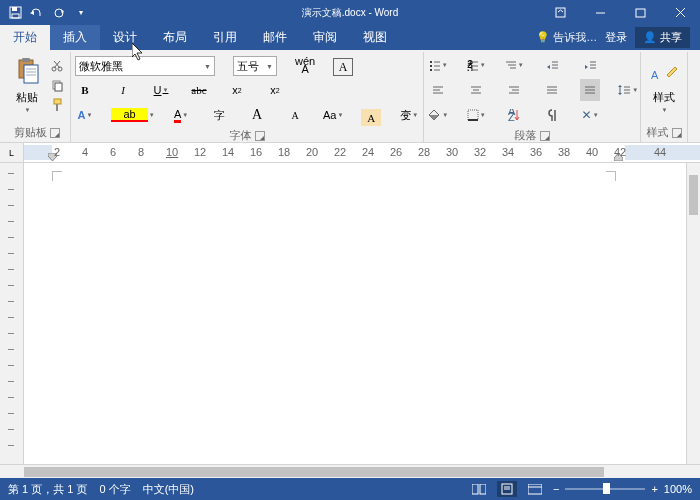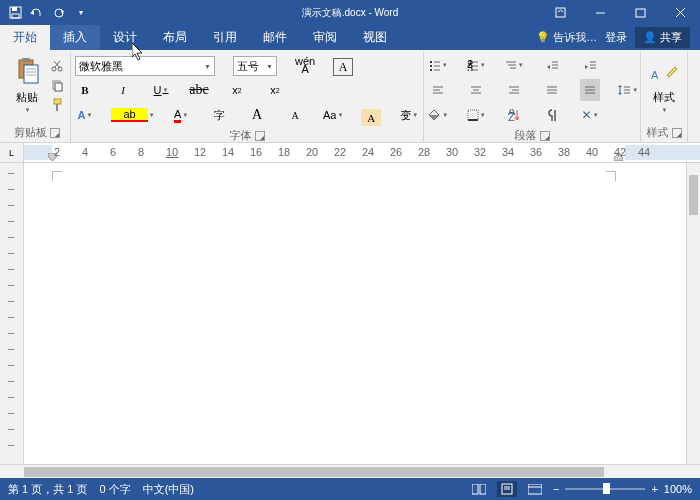--- a/index.html
+++ b/index.html
@@ -201,21 +201,21 @@
             </div>
           <div class="fbtn" style="border:1px solid #666;width:18px;height:18px;font-size:12px">A</div>
         </div>
         <div class="font-row">
           <div class="fbtn" style="font-weight:bold">B</div>
           <div class="fbtn" style="font-style:italic">I</div>
           <div class="fbtn" style="text-decoration:underline">
               <span>U</span>
               <span class="dd-arrow">▼</span>
             </div>
-          <div class="fbtn" style="text-decoration:line-through;font-size:14px">abc</div>
+          <div class="fbtn" style="text-decoration:line-through;font-size:11px">abc</div>
           <div class="fbtn">
               <span>x</span>
               <sub>2</sub>
             </div>
           <div class="fbtn">
               <span>x</span>
               <sup>2</sup>
             </div>
         </div>
         <div class="font-row">
@@ -444,21 +444,21 @@
       <div class="tick" style="left: 338px;">24</div>
       <div class="tick" style="left: 366px;">26</div>
       <div class="tick" style="left: 394px;">28</div>
       <div class="tick" style="left: 422px;">30</div>
       <div class="tick" style="left: 450px;">32</div>
       <div class="tick" style="left: 478px;">34</div>
       <div class="tick" style="left: 506px;">36</div>
       <div class="tick" style="left: 534px;">38</div>
       <div class="tick" style="left: 562px;">40</div>
       <div class="tick" style="left: 590px;">42</div>
-      <div class="tick" style="left: 614px;">44</div>
+      <div class="tick" style="left: 630px;">44</div>
     </div>
 </div>
 
 <div class="doc-area">
   <div class="vruler">
       <div class="vtick" style="top: 10px;"></div>
       <div class="vtick" style="top: 26px;"></div>
       <div class="vtick" style="top: 42px;"></div>
       <div class="vtick" style="top: 58px;"></div>
       <div class="vtick" style="top: 74px;"></div>

